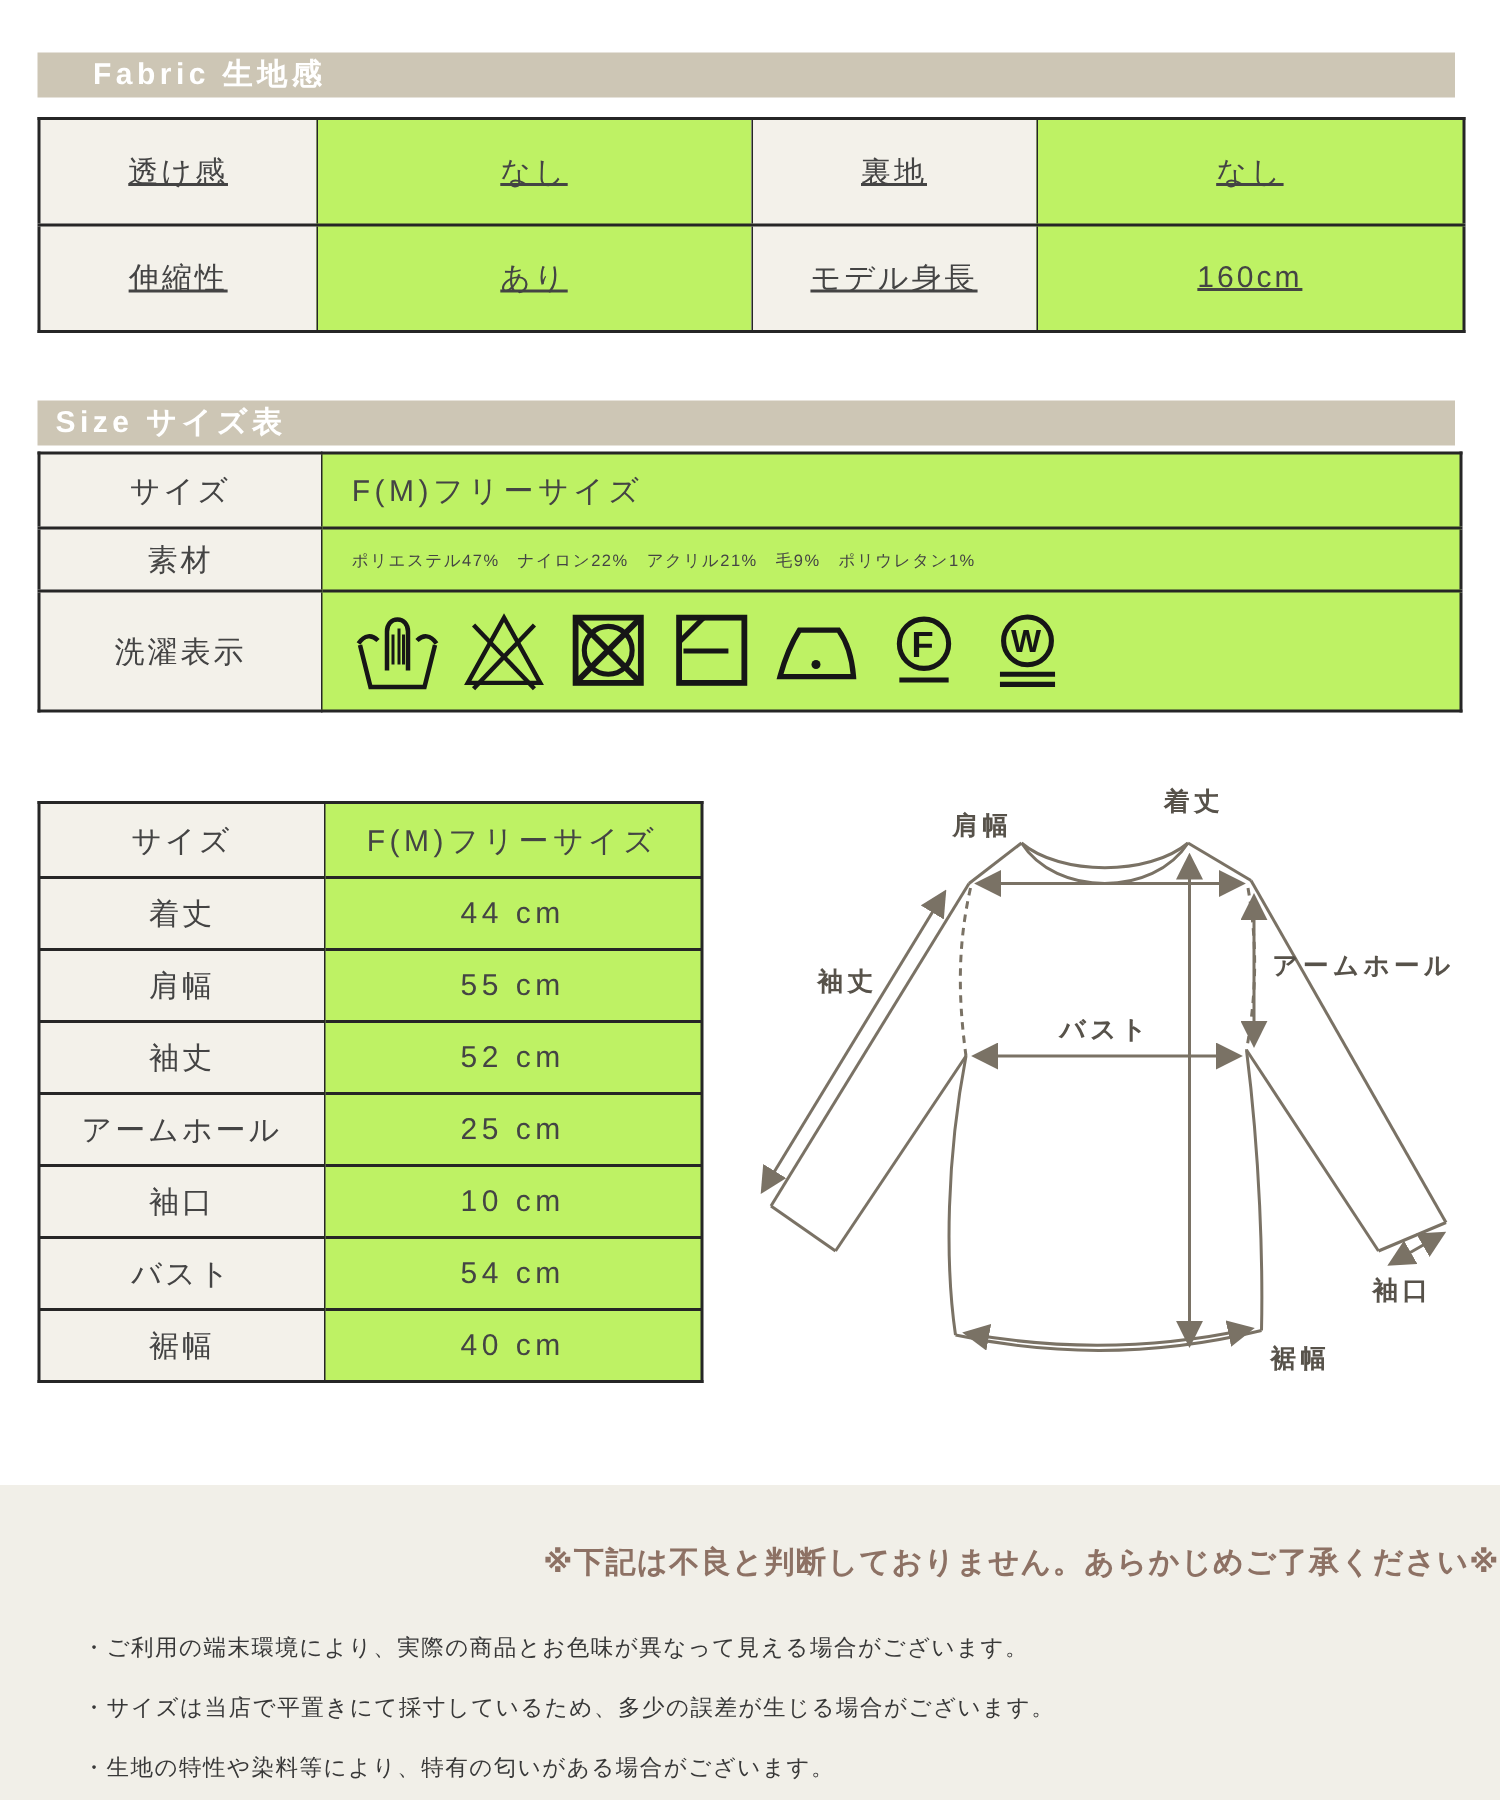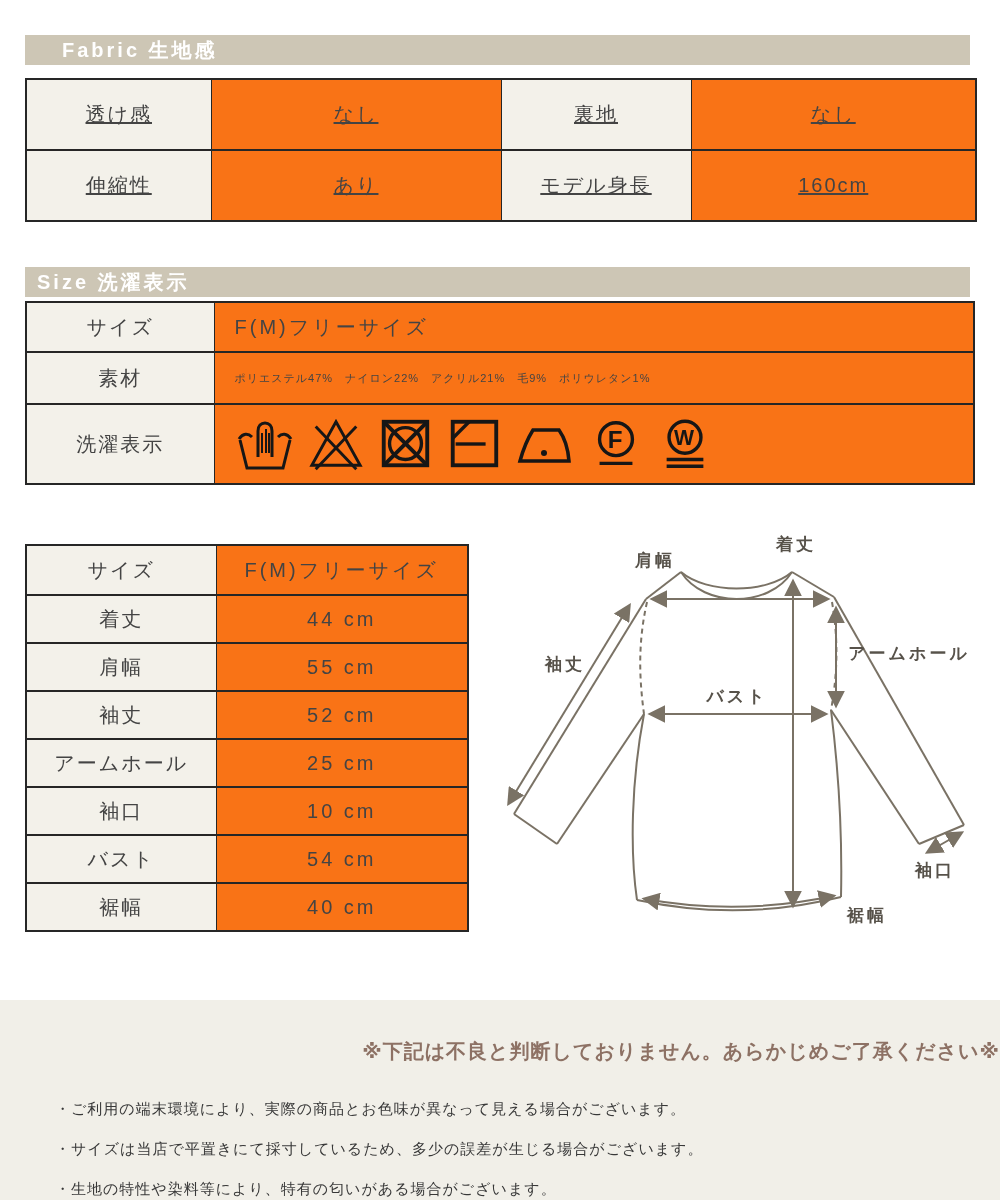--- a/index.html
+++ b/index.html
@@ -22,33 +22,33 @@
     color:#ffffff;font-size:20px;letter-spacing:3px;line-height:30px;
     padding-left:12px;font-weight:bold;
   }
   #fabric-bar{margin-top:35px;padding-left:37px;}
   #size-bar{margin-top:45px;}
   table{border-collapse:collapse;table-layout:fixed;}
   table.bordered{border:2px solid var(--border);}
   table.bordered td{border:1px solid var(--border);font-size:20px;color:var(--text);}
   table.bordered tr + tr td{border-top:2px solid var(--border);}
   td.hcell{background:var(--cell_bg);text-align:center;letter-spacing:2px;}
-  td.vcell{background:#f97316;text-align:center;letter-spacing:2px;margin-left:44px;}
+  td.vcell{background:#bef264;text-align:center;letter-spacing:2px;margin-left:44px;}
 
   #fabric-table{width:950px;margin:13px 25px 0 25px;}
   #fabric-table td{height:71px;text-decoration:underline;}
   #fabric-table .c1{width:185px;}
   #fabric-table .c2{width:290px;}
   #fabric-table .c3{width:190px;}
   #fabric-table .c4{width:285px;}
 
   #size-table{width:950px;margin:4px 25px 0 25px;}
   #size-table .c1{width:188px;}
   #size-table td{height:50px;}
-  #size-table tr.r-material td{height:52px;}
+  #size-table tr.r-material td{height:42px;}
   #size-table tr.r-care td{height:80px;}
   #size-table td.left{ text-align:left;padding-left:20px;letter-spacing:3px;}
   #size-table tr.r-material td.left{font-size:11px;letter-spacing:1px;}
   .care-icons{display:flex;align-items:center;gap:11px;padding-left:18px;}
   .care-icons svg{display:block;}
 
   .measure-wrap{display:flex;align-items:flex-start;margin-top:37px;}
   #measure-table{width:444px;margin-left:25px;margin-top:22px;}
   #measure-table .c1{width:190px;}
   #measure-table td{height:48px;}
@@ -87,21 +87,21 @@
   </tr>
   <tr>
     <td class="hcell c1">伸縮性</td>
     <td class="vcell c2">あり</td>
     <td class="hcell c3">モデル身長</td>
     <td class="vcell c4">160cm</td>
   </tr>
 </tbody>
   </table>
 
-<div id="size-bar" class="bar">Size 洗濯表示</div>
+<div id="size-bar" class="bar">Size サイズ表</div>
 
 <table id="size-table" class="bordered">
   <tbody>
       <tr>
     <td class="hcell c1">サイズ</td>
     <td class="vcell left">F(M)フリーサイズ</td>
   </tr>
   <tr class="r-material">
     <td class="hcell c1">素材</td>
     <td class="vcell left">ポリエステル47%　ナイロン22%　アクリル21%　毛9%　ポリウレタン1%</td>

